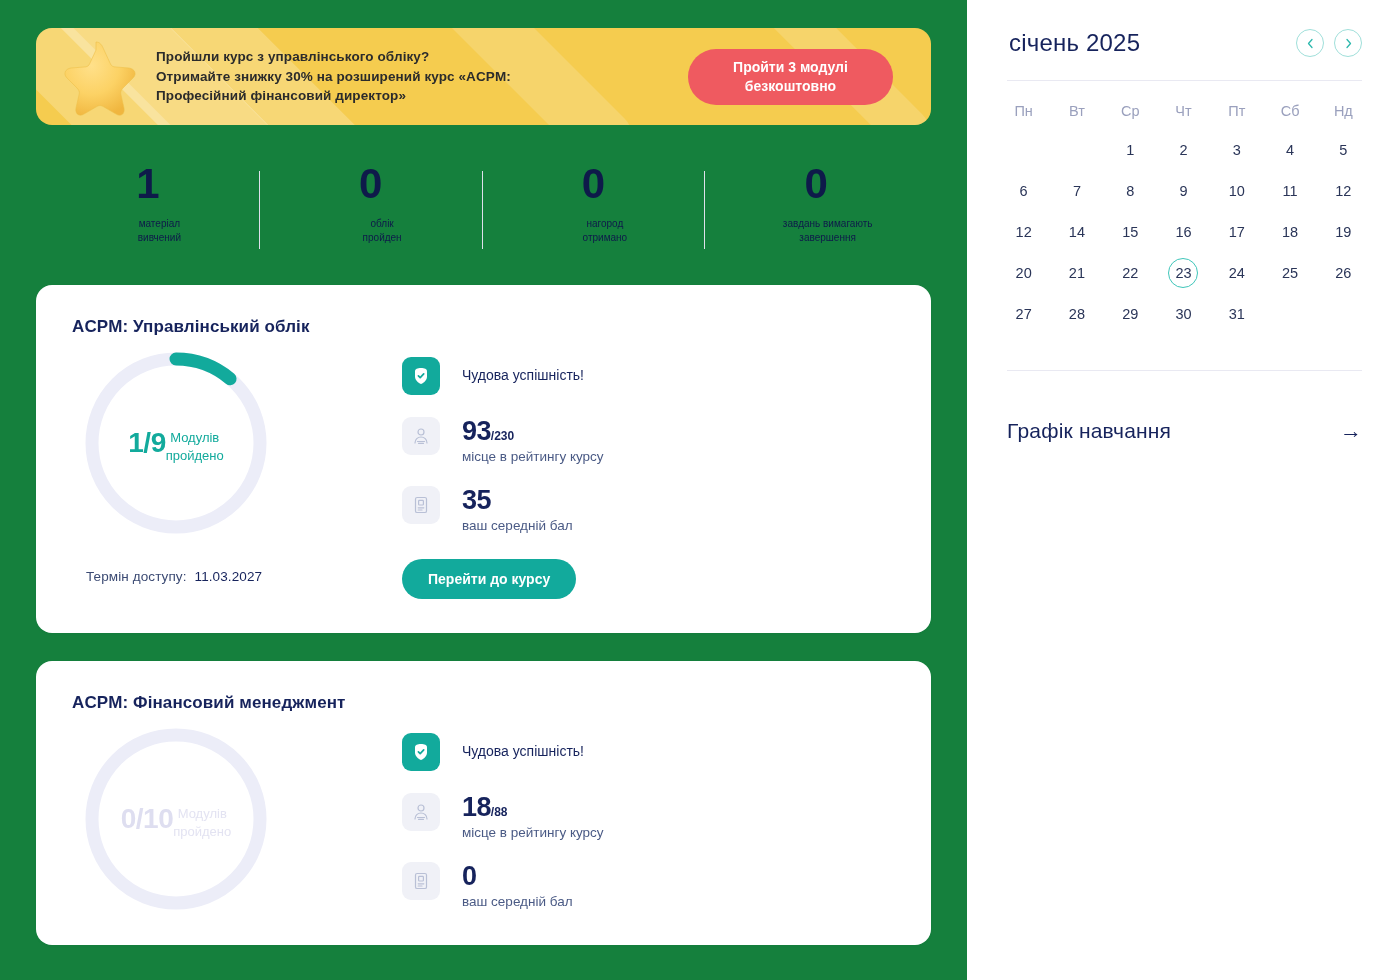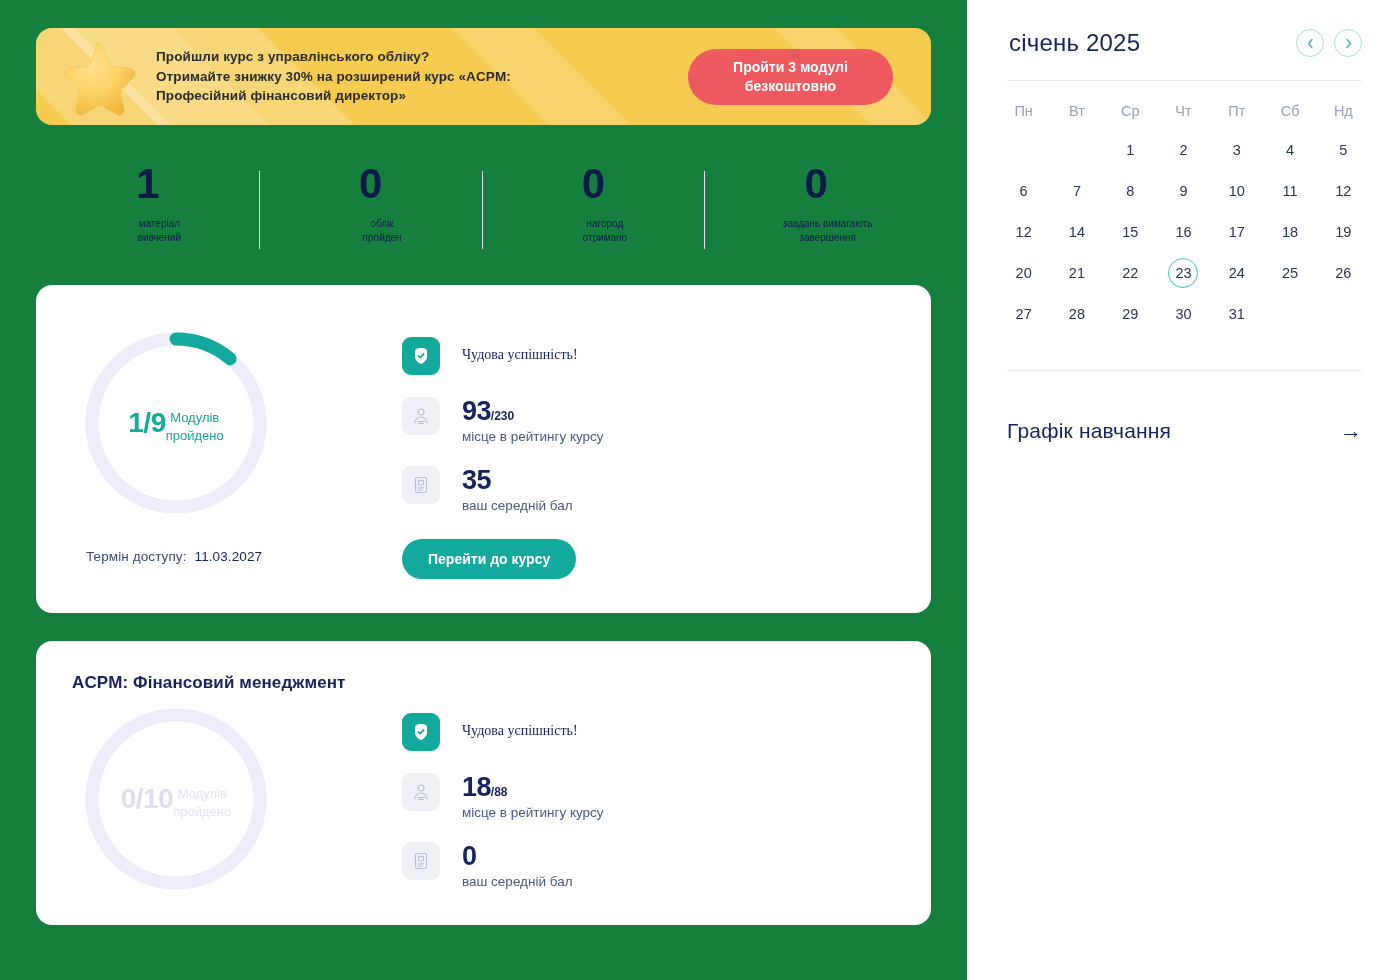--- a/index.html
+++ b/index.html
@@ -162,21 +162,21 @@
   .metric:last-of-type { margin-bottom: 0; }
   .m-icon {
     width: 38px; height: 38px; min-width: 38px;
     border-radius: 9px;
     display: flex; align-items: center; justify-content: center;
     margin-right: 22px;
   }
   .m-icon.teal { background: #12aa9c; }
   .m-icon.grey { background: #f0f1f7; }
   .m-text { padding-top: 1px; }
-  .m-plain { font-size: 14px; color: #16235c; padding-top: 9px; font-family: Liberation Serif, serif; }
+  .m-plain { font-size: 14px; color: #16235c; padding-top: 9px; }
   .m-val { font-size: 27px; font-weight: bold; color: #16235c; line-height: 1; letter-spacing: -.6px; }
   .m-val .den { font-size: 12px; font-weight: bold; letter-spacing: 0; }
   .m-sub { margin-top: 4px; font-size: 13.5px; color: #4a5a85; }
 
   .go-btn {
     margin-top: 26px;
     margin-left: 0;
     display: inline-block;
     background: #12aa9c;
     color: #fff;
@@ -298,20 +298,21 @@
         </div>
         <div class="stat">
           <div class="stat-num">0</div>
           <div class="stat-label">завдань вимагають
 завершення</div>
         </div>
       </div>
 
     <div id="cards-host">
         <div class="card">
+          <div class="card-title">ACPM: Управлінський облік</div>
           <div class="card-body">
             <div class="ring-col">
               <div class="ring active">
                 <svg width="184" height="184" viewBox="0 0 184 184">
                   <circle cx="92" cy="92" r="84" fill="none" stroke="#ecedf8" stroke-width="13"></circle>
                   <circle cx="92" cy="92" r="84" fill="none" stroke="#12aa9c" stroke-width="13" stroke-linecap="round" stroke-dasharray="58.64 469.14" transform="rotate(-90 92 92)"></circle>
                 </svg>
                 <div class="ring-center">
                   <div class="ring-frac">1/9</div>
                   <div class="ring-cap">Модулів

